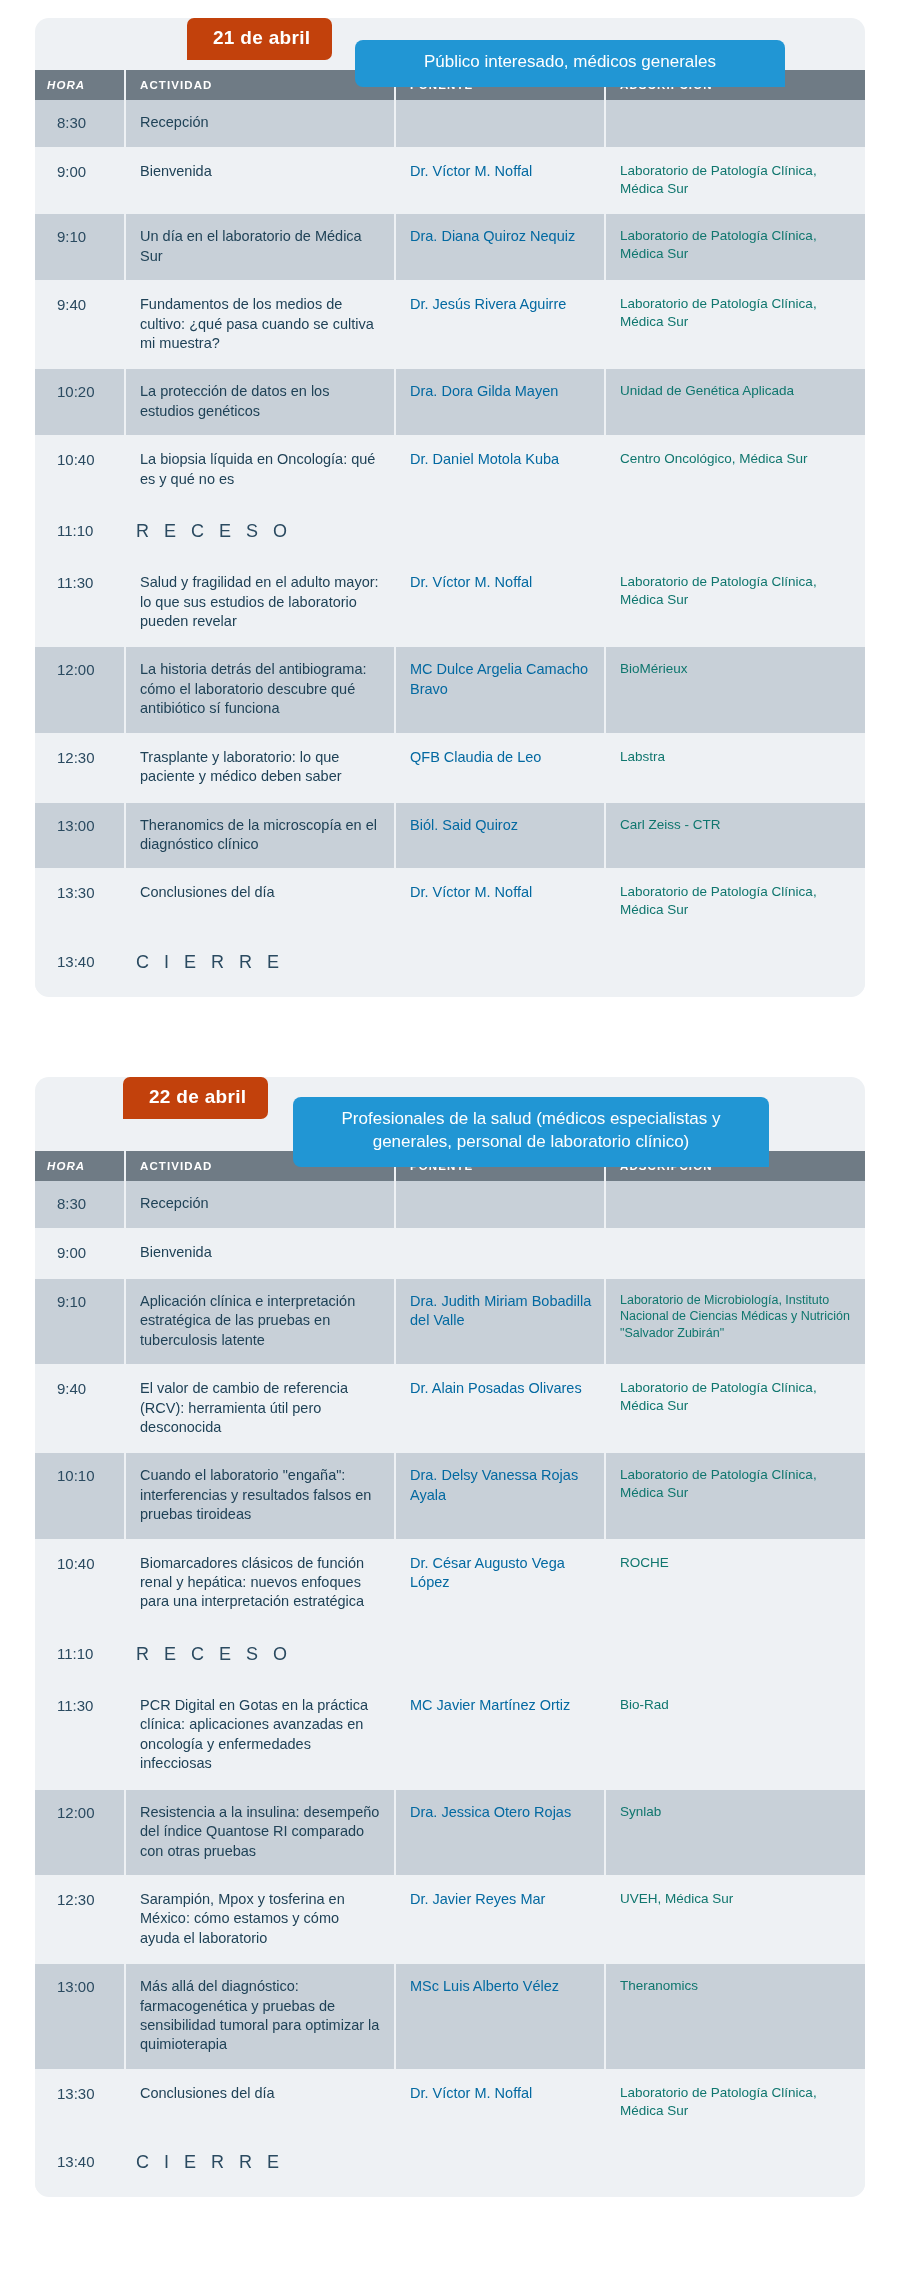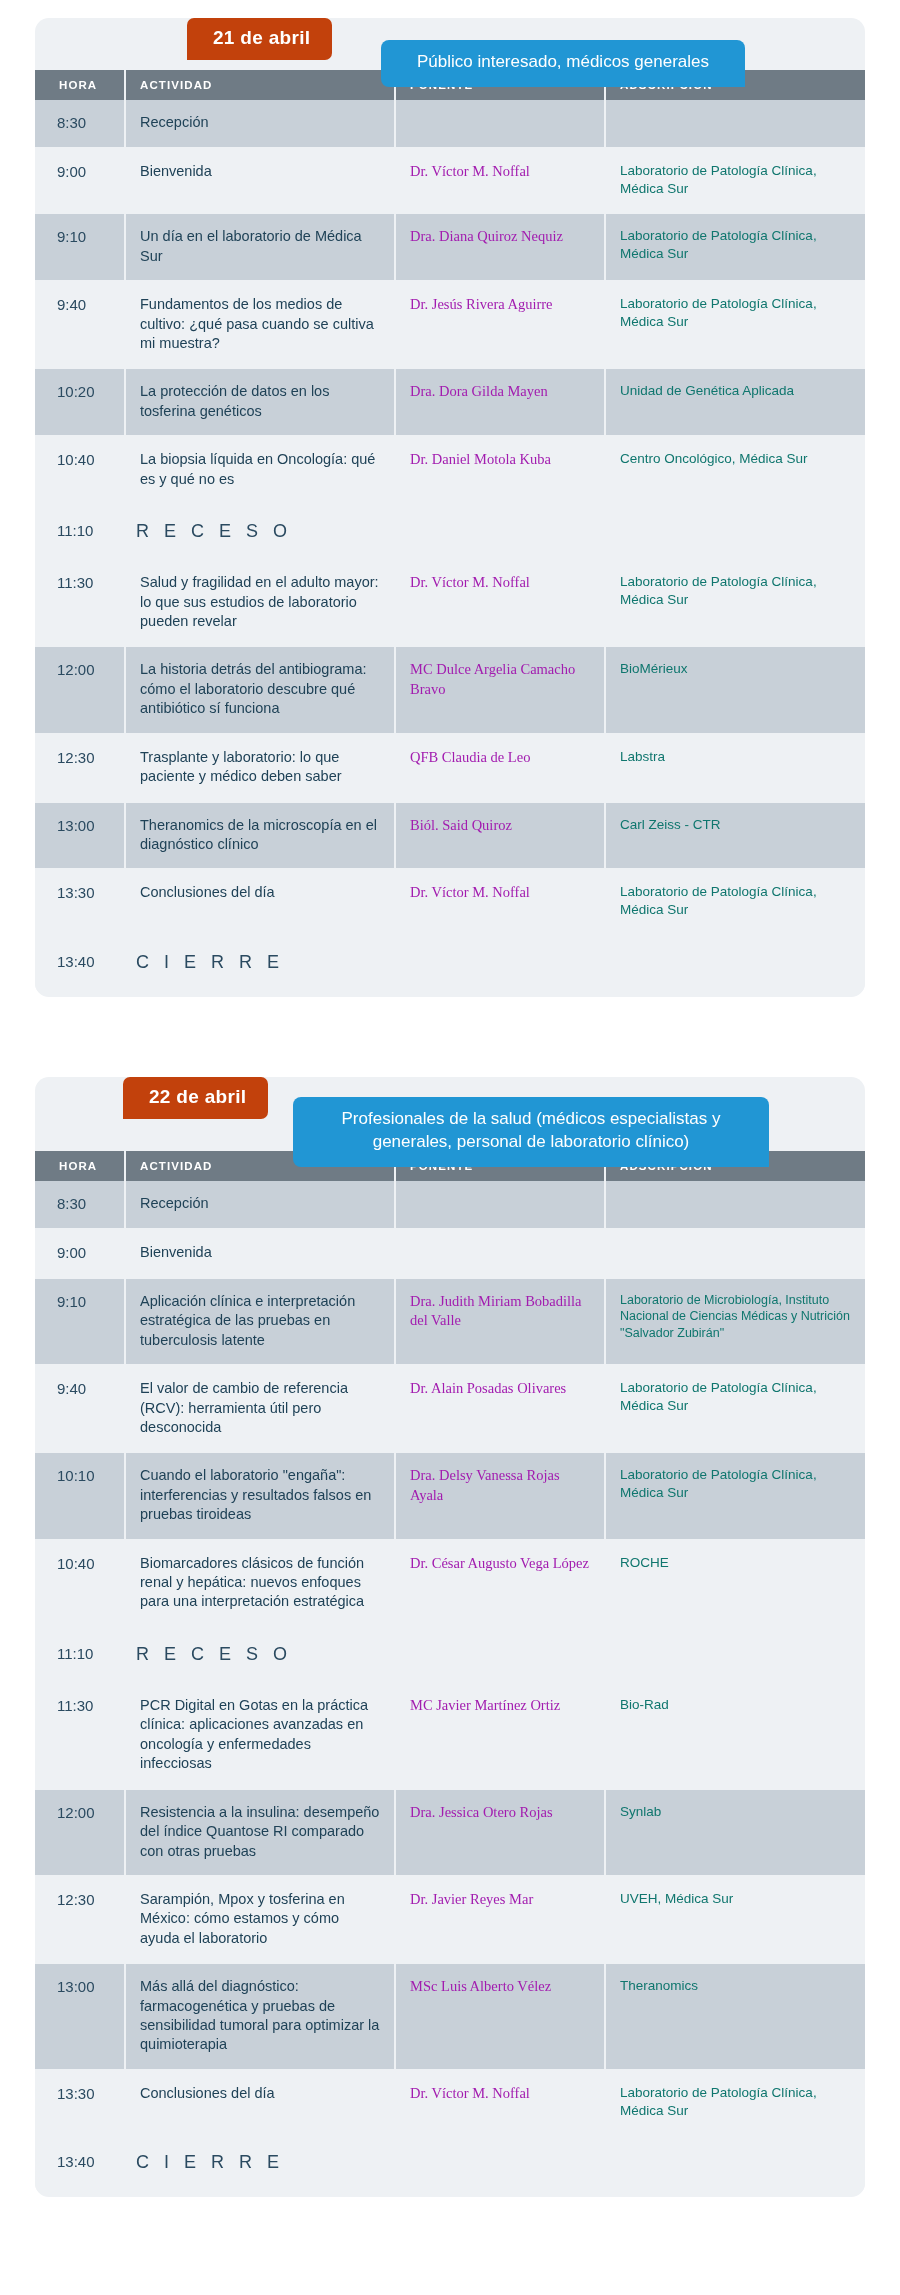--- a/index.html
+++ b/index.html
@@ -50,22 +50,21 @@
     color: #ffffff;
     font-size: 17px;
     line-height: 1.35;
     padding: 11px 22px 13px 22px;
     border-radius: 8px 8px 0 8px;
     text-align: center;
   }
   #day1-audience {
     left: 320px;
     top: 40px;
-    width: 364px;
-    margin-left: 26px;
+    width: 430px;
   }
   #day2-audience {
     left: 258px;
     top: 60px;
     width: 476px;
   }
 
   .table-shell {
     background: #eef1f4;
     border-radius: 14px;
@@ -88,21 +87,21 @@
     background: #6f7b85;
     color: #ffffff;
     font-size: 11.5px;
     font-weight: bold;
     letter-spacing: 1.1px;
     text-align: left;
     padding: 9px 10px 9px 14px;
     border-right: 2px solid #eef1f4;
   }
   thead th:last-child { border-right: none; }
-  thead th.th-hora { padding-left: 24px; }
+  thead th.th-hora { padding-left: 12px; font-style: italic; }
 
   tbody td {
     font-size: 14.5px;
     line-height: 1.34;
     vertical-align: top;
     padding: 13px 12px 14px 14px;
     border-right: 2px solid #eef1f4;
     border-bottom: 2px solid #eef1f4;
     color: #1d3b4f;
   }
@@ -111,21 +110,21 @@
   tbody tr.shade td { background: #c8d0d8; }
   tbody tr.plain td { background: #eef1f4; }
 
   td.hora {
     color: #2a4a60;
     font-size: 15px;
     padding-left: 22px;
     white-space: nowrap;
   }
   td.act { color: #1f4257; }
-  td.pon { color: #a21caf; font-family: Liberation Serif, serif; }
+  td.pon { color: #0369a1; }
   td.ads { color: #0f766e; font-size: 13.5px; }
 
   tr.break td {
     text-align: left;
   }
   td.break-label {
     font-size: 18px;
     letter-spacing: 5px;
     color: #2a4a60;
     text-align: center;
@@ -181,21 +180,21 @@
               <td class="ads">Laboratorio de Patología Clínica, Médica Sur</td>
             </tr>
             <tr class="plain">
               <td class="hora">9:40</td>
               <td class="act">Fundamentos de los medios de cultivo: ¿qué pasa cuando se cultiva mi muestra?</td>
               <td class="pon">Dr. Jesús Rivera Aguirre</td>
               <td class="ads">Laboratorio de Patología Clínica, Médica Sur</td>
             </tr>
             <tr class="shade">
               <td class="hora">10:20</td>
-              <td class="act">La protección de datos en los tosferina genéticos</td>
+              <td class="act">La protección de datos en los estudios genéticos</td>
               <td class="pon">Dra. Dora Gilda Mayen</td>
               <td class="ads">Unidad de Genética Aplicada</td>
             </tr>
             <tr class="plain">
               <td class="hora">10:40</td>
               <td class="act">La biopsia líquida en Oncología: qué es y qué no es</td>
               <td class="pon">Dr. Daniel Motola Kuba</td>
               <td class="ads">Centro Oncológico, Médica Sur</td>
             </tr>
             <tr class="plain break">

